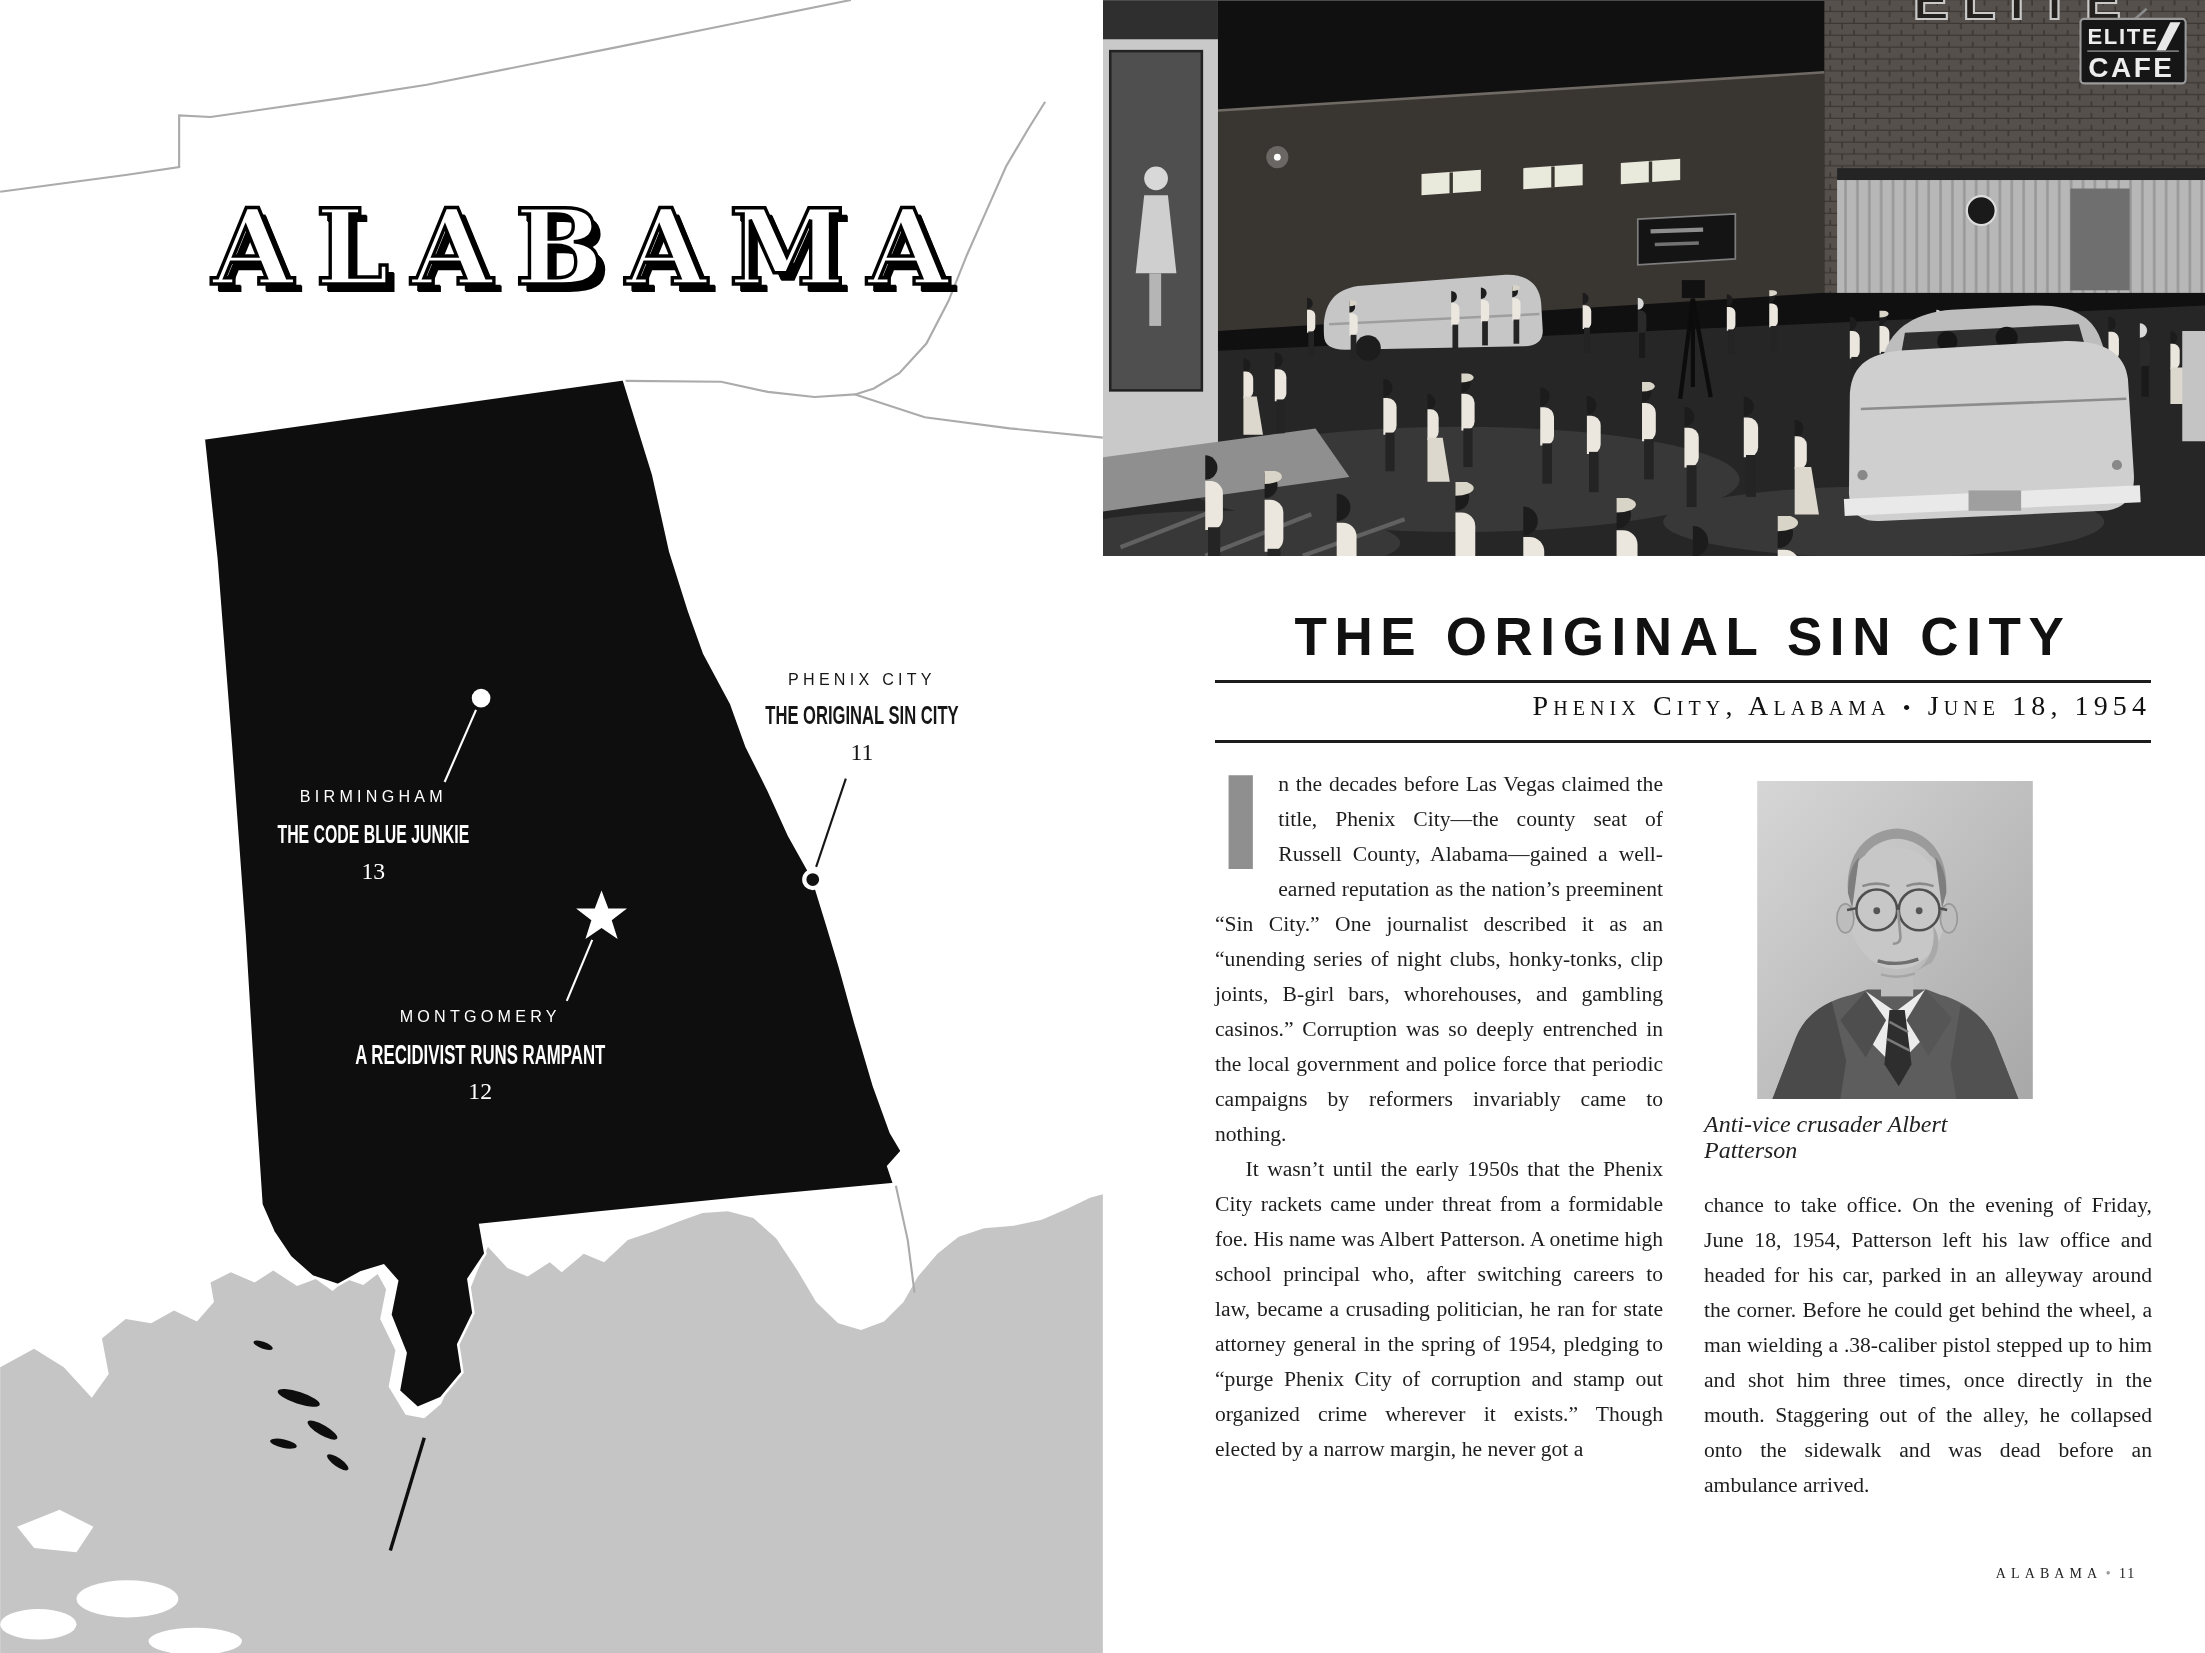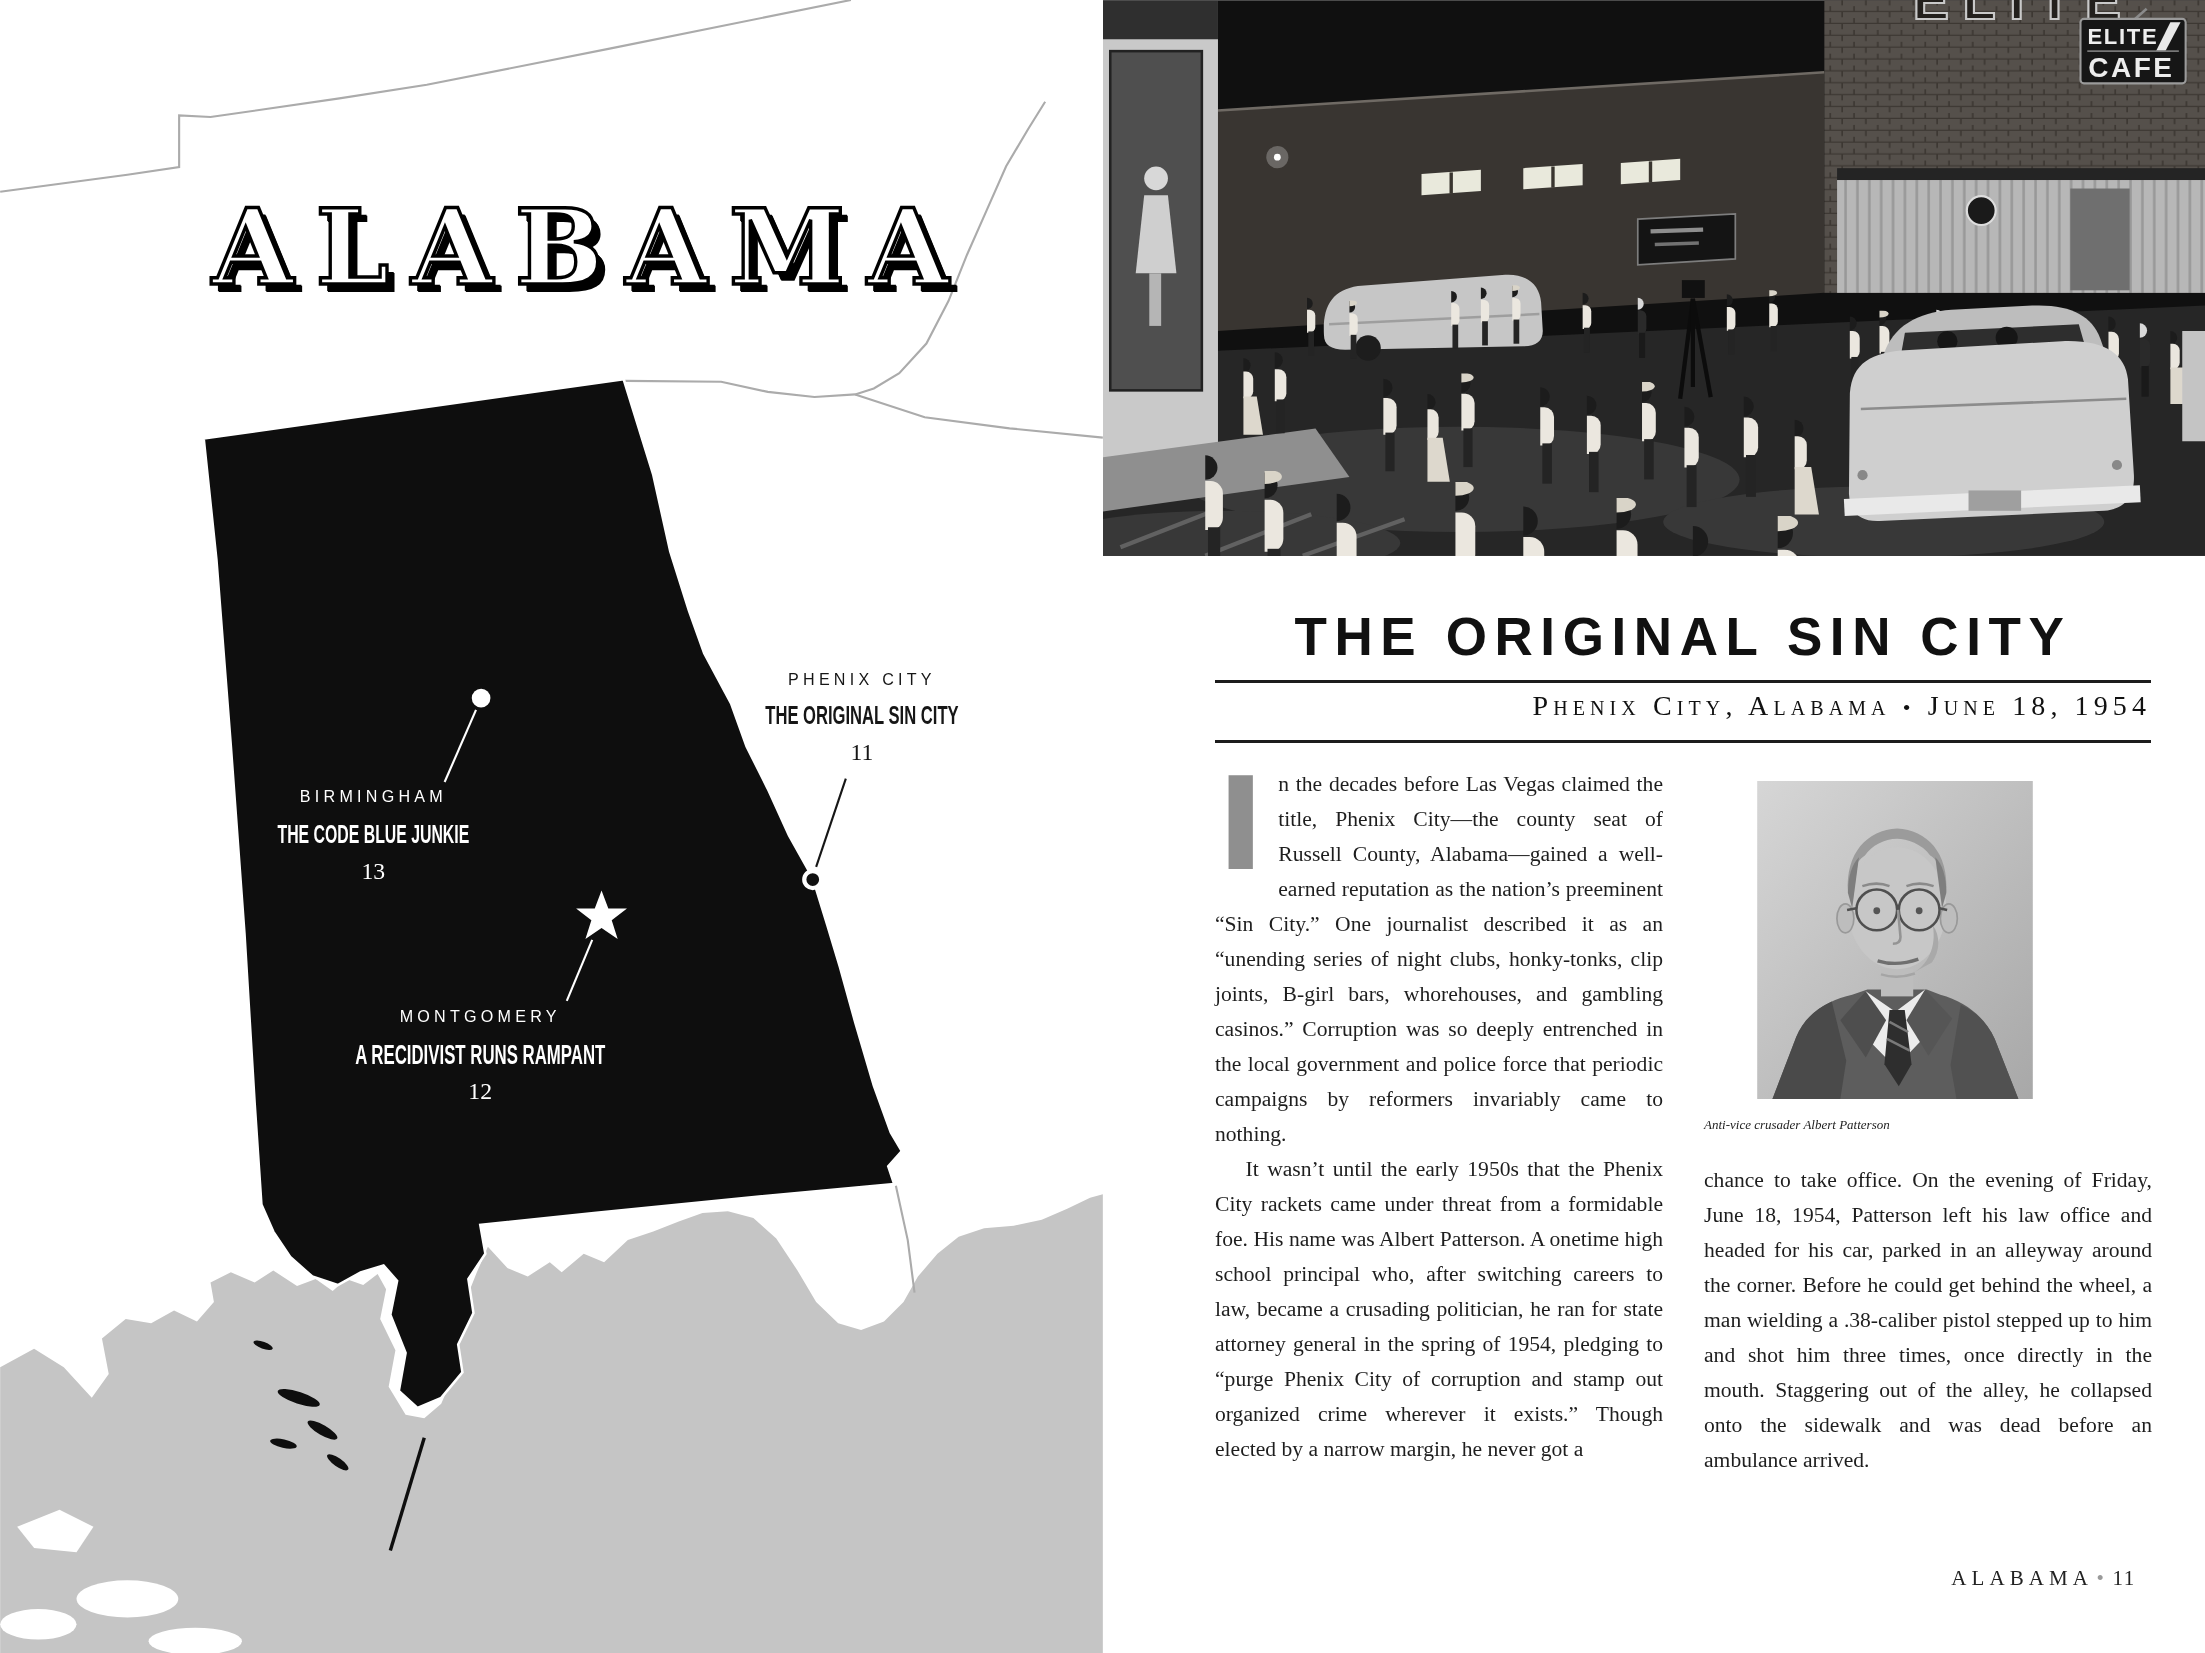--- a/index.html
+++ b/index.html
@@ -50,28 +50,28 @@
   .col p.indent{text-indent:30.5px;font-family:Liberation Serif, serif;}
   .dropcap{
     float:left;display:block;
     font-family:"DejaVu Sans",sans-serif;font-weight:bold;
     font-size:129px;line-height:100px;color:#8f8f8f;
     margin:6.8px 13.6px 0 1.7px;
   }
   #portrait-wrap{margin:13.6px 0 0 53px;width:276px;}
   #portrait{display:block;width:276px;height:318px;}
   #portrait-caption{
-    font-style:italic;font-size:13px;line-height:25.4px;color:#222;
+    font-style:italic;font-size:24px;line-height:25.4px;color:#222;
     margin:13.6px 0 0 -53px;text-align:left;font-family:Liberation Serif, serif;
   }
   #col2-text{margin-top:25px;}
 
   #page-footer{
     position:absolute;right:70px;top:1566px;
-    font-size:21px;letter-spacing:5.1px;color:#222;white-space:nowrap;
+    font-size:14px;letter-spacing:5.1px;color:#222;white-space:nowrap;
   }
   #page-footer .bullet{color:#9a9a9a;letter-spacing:0;margin:0 8.5px 0 3.4px;}
   #page-footer .pagenum{letter-spacing:1.7px;}
 </style>
 </head>
 <body>
 
 <div class="page" id="left-page">
 
   <svg id="map-svg" viewBox="0 0 1300 1950">

